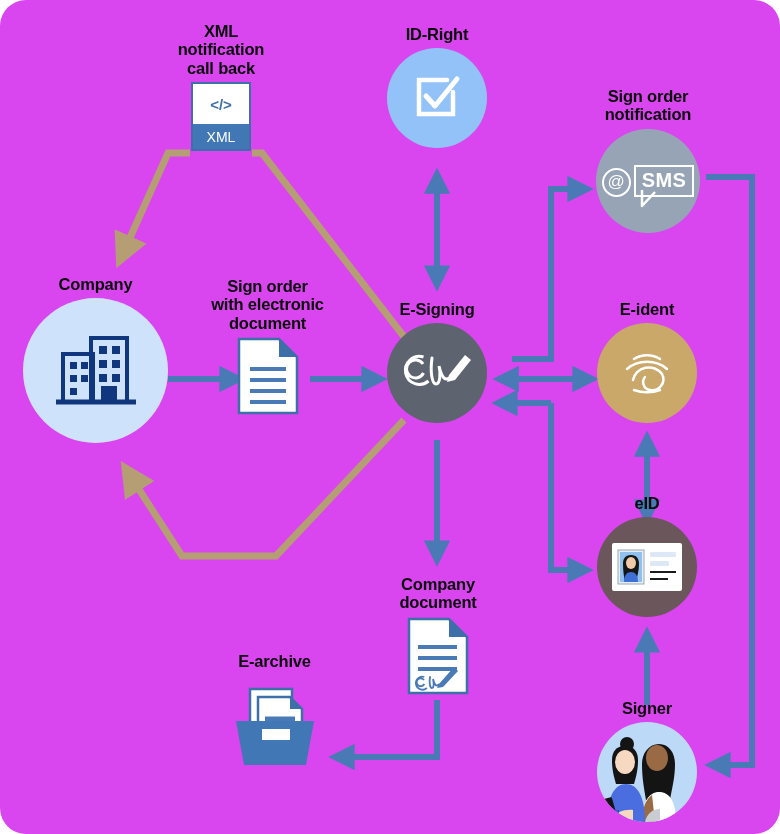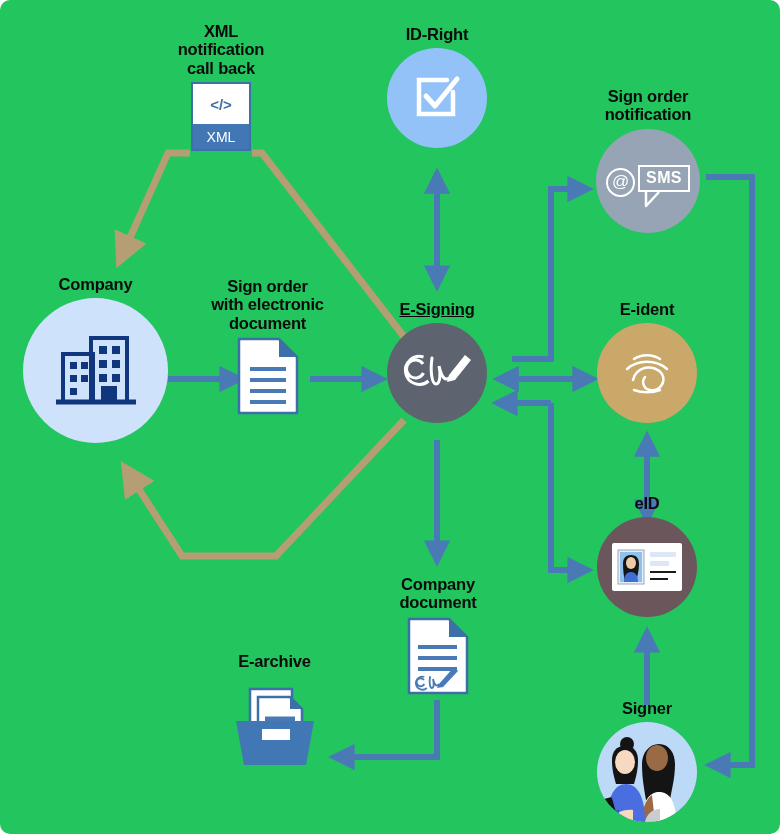--- a/index.html
+++ b/index.html
@@ -4,22 +4,22 @@
 <style>
   html, body {
     margin: 0;
     padding: 0;
     background: #ffffff;
   }
   #canvas {
     position: relative;
     width: 780px;
     height: 834px;
-    background: #22c55e;
-    border-radius: 10px;
+    background: #d946ef;
+    border-radius: 26px;
     overflow: hidden;
     font-family: "Liberation Sans", sans-serif;
   }
   svg.layer {
     position: absolute;
     left: 0;
     top: 0;
     width: 780px;
     height: 834px;
     overflow: visible;
@@ -120,21 +120,21 @@
     </div>
   </div>
 
   <div class="node" style="left:577px; top:87px; width:142px;">
     <div class="node-label">Sign order
 notification</div>
     <div class="circle" style="width:104px; height:104px; background:#97a4b6;">
       <div style="display:flex; align-items:flex-start; gap:3px;">
         <div style="width:25px; height:25px; border:2.5px solid #ffffff; border-radius:50%; color:#ffffff; font-size:17px; line-height:24px; text-align:center; font-family:'Liberation Sans', sans-serif; margin-top:3px;">@</div>
         <div style="position:relative;">
-          <div style="border:2.5px solid #ffffff; padding:2px 6px 3px; color:#ffffff; font-size:16px; font-weight:bold; font-family:'Liberation Sans', sans-serif; letter-spacing:0.4px;">SMS</div>
+          <div style="border:2.5px solid #ffffff; padding:2px 6px 3px; color:#ffffff; font-size:20px; font-weight:bold; font-family:'Liberation Sans', sans-serif; letter-spacing:0.4px;">SMS</div>
           <svg width="22" height="18" viewBox="0 0 22 18" style="position:absolute; left:6px; top:25px;">
             <path d="M2,0 L2,16 L15,2" fill="none" stroke="#ffffff" stroke-width="2.5" stroke-linejoin="round"></path>
           </svg>
         </div>
       </div>
     </div>
   </div>
 
   <div class="node" style="left:23px; top:275px; width:145px;">
     <div class="node-label">Company</div>
@@ -168,21 +168,21 @@
         <path d="M2,2 L42,2 L60,20 L60,76 L2,76 Z" fill="#ffffff" stroke="#3d6fa8" stroke-width="2.5" stroke-linejoin="miter"></path>
         <path d="M42,2 L42,20 L60,20 Z" fill="#3d6fa8"></path>
         <line x1="13" y1="32" x2="49" y2="32" stroke="#4a7ab5" stroke-width="4"></line>
         <line x1="13" y1="43" x2="49" y2="43" stroke="#4a7ab5" stroke-width="4"></line>
         <line x1="13" y1="54" x2="49" y2="54" stroke="#4a7ab5" stroke-width="4"></line>
         <line x1="13" y1="65" x2="49" y2="65" stroke="#4a7ab5" stroke-width="4"></line>
       </svg>
     </div>
   </div>
 
-  <div class="node" style="left:372px; top:300px; width:130px;text-decoration:underline;">
+  <div class="node" style="left:372px; top:300px; width:130px;">
     <div class="node-label">E-Signing</div>
     <div class="circle" style="width:100px; height:100px; background:#5d6470;">
       <svg width="76" height="62" viewBox="0 0 76 62">
         <path d="M24,22 a9,9 0 1,0 0.5,9 M24.5,15 a14,14 0 1,0 5,24" fill="none" stroke="#ffffff" stroke-width="3"></path>
         <path d="M33,16 C31,30 33,42 37,42 C41,42 42,32 40,24 C43,36 46,40 52,35" fill="none" stroke="#ffffff" stroke-width="3" stroke-linecap="round"></path>
         <path d="M50,33 L66,13 L72,18 L56,38 L48,40 Z" fill="#ffffff"></path>
       </svg>
     </div>
   </div>
 

